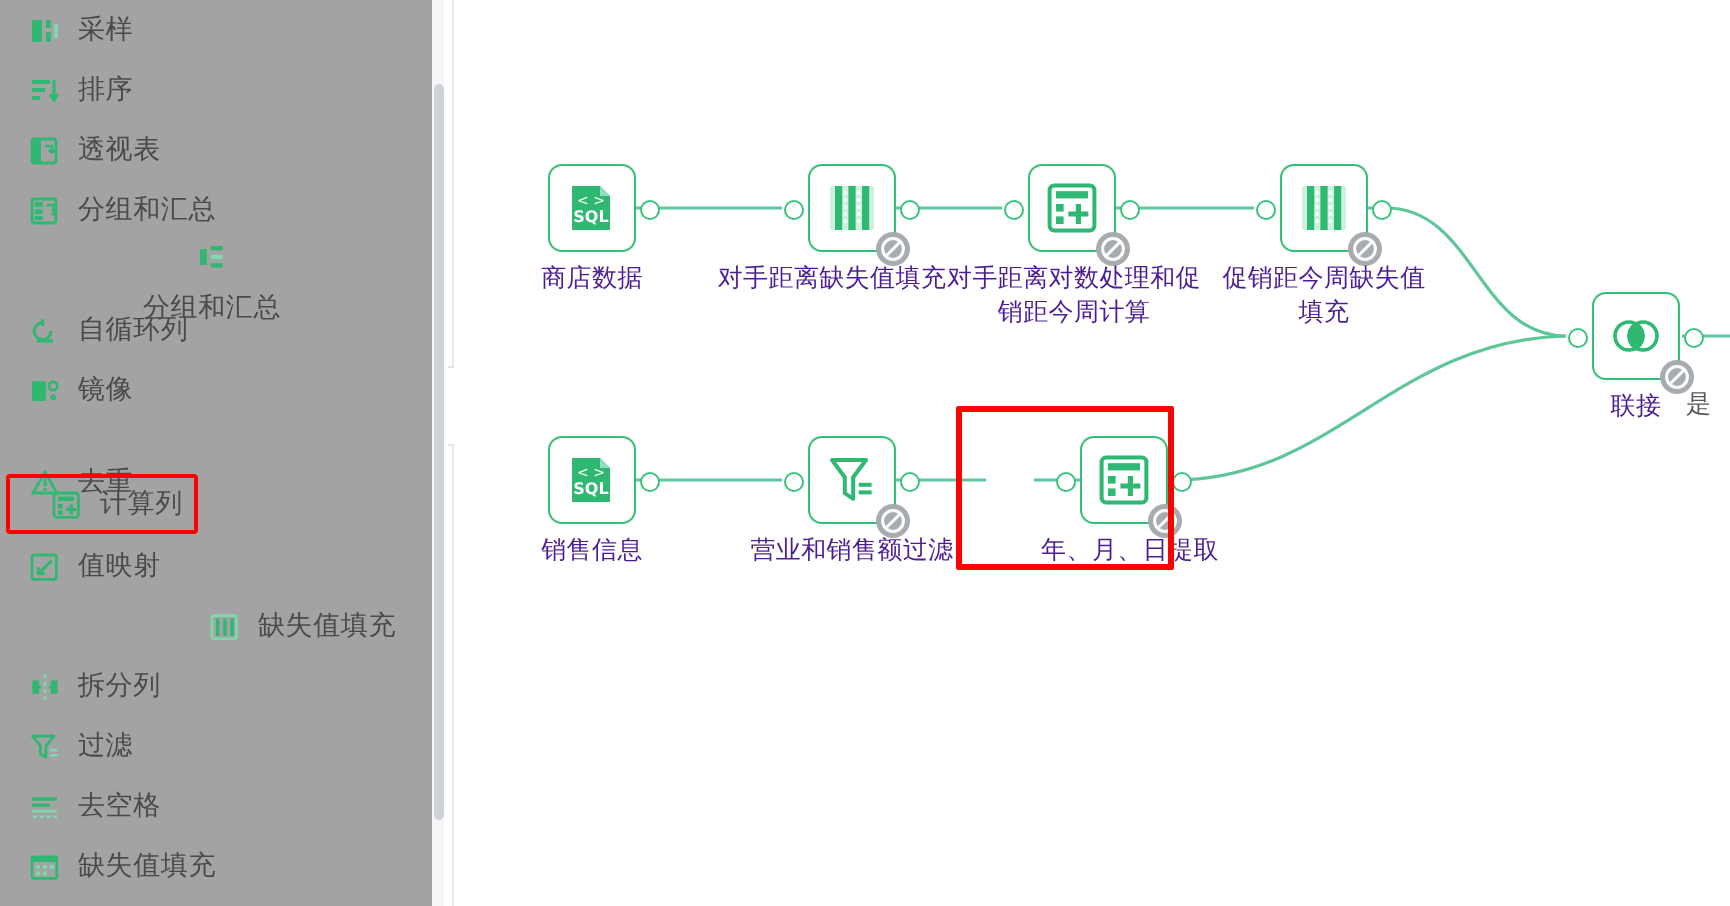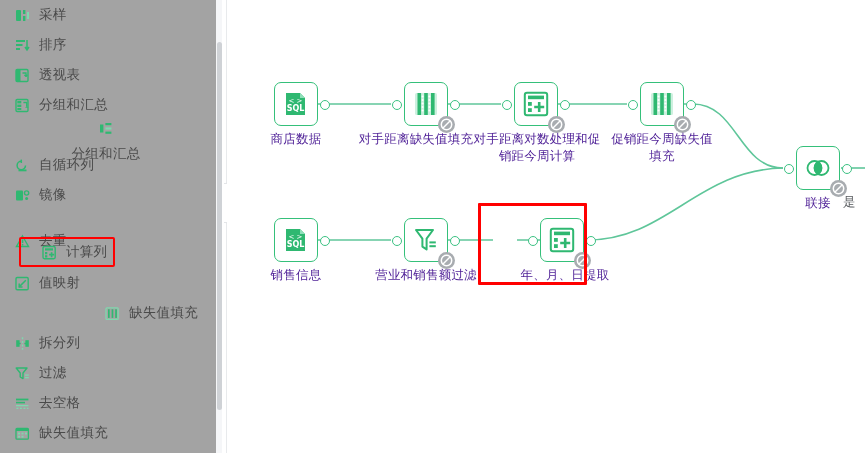--- a/index.html
+++ b/index.html
@@ -32,21 +32,21 @@
   }
   .side-item .lbl {
     font-size: 13.5px;
     color: #4a4a4a;
     letter-spacing: .3px;
     white-space: nowrap;
   }
   .side-item.sel {
     border: 2.5px solid #ff0000;
     border-radius: 2px;
-    left: 19px;
+    left: 3px;
     width: 96px;
     height: 30px;
     padding-left: 20px;
   }
   .ic { width: 17px; height: 17px; flex: 0 0 17px; position: relative; }
   .ic svg { display:block; width:17px; height:17px; }
 
   
   #side-scroll-track {
     position: absolute; left: 216px; top: 0; width: 6px; height: 453px;

